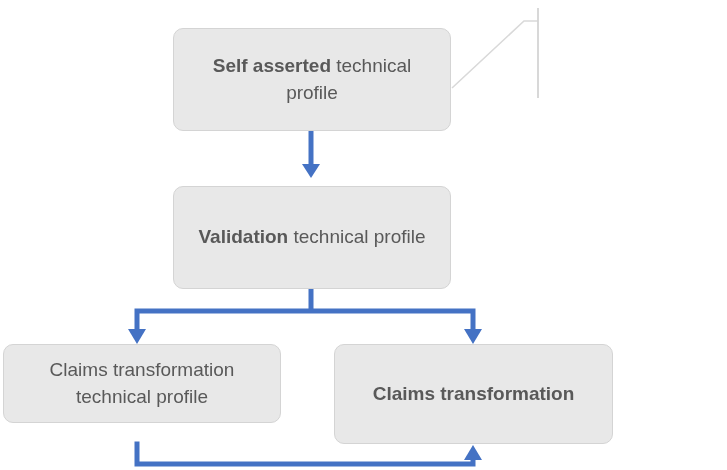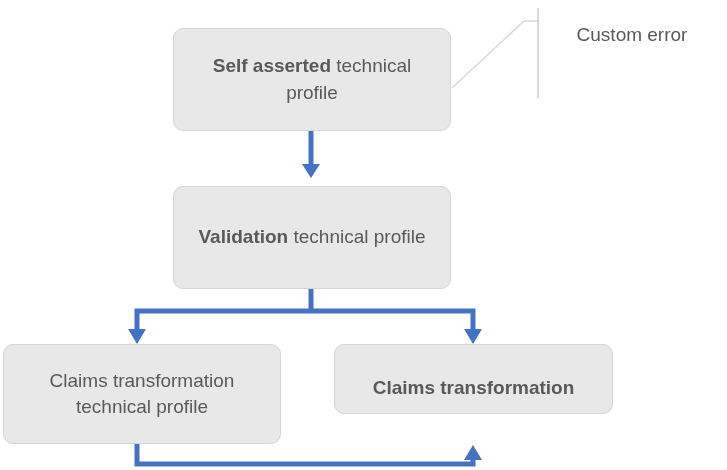--- a/index.html
+++ b/index.html
@@ -27,21 +27,21 @@
     background: #E8E8E8;
     border: 1px solid #D4D4D4;
     border-radius: 10px;
     display: flex;
     align-items: center;
     justify-content: center;
     text-align: center;
     color: #595959;
     font-size: 19px;
     line-height: 1.38;
-    padding: 12px 12px;
+    padding: 20px 12px;
   }
   .node .txt {
     display: block;
     width: 100%;
   }
   .b {
     font-weight: bold;
   }
   #node-self-asserted {
     left: 173px;
@@ -53,28 +53,27 @@
     left: 173px;
     top: 178px;
     width: 278px;
     height: 103px;
     margin-top: 8px;
   }
   #node-claims-transformation-technical {
     left: 3px;
     top: 344px;
     width: 278px;
-    height: 100px;
+    height: 79px;
   }
   #node-claims-transformation {
     left: 334px;
     top: 344px;
     width: 279px;
-    height: 70px;
-    align-items: flex-end;
+    height: 100px;
   }
   #callout-label {
     position: absolute;
     left: 552px;
     top: 22px;
     width: 160px;
     text-align: center;
     color: #595959;
     font-size: 19px;
     line-height: 1.42;
@@ -122,15 +121,14 @@
 
 <div class="node" id="node-claims-transformation-technical">
   <span class="txt"><span class="b"></span><span>Claims transformation technical profile</span></span>
 </div>
 
 <div class="node" id="node-claims-transformation">
   <span class="txt"><span class="b">Claims transformation</span><span></span></span>
 </div>
 
 <div id="callout-label">
-  <span>Custom error</span>
   <br>
 </div>
 
 </body></html>

